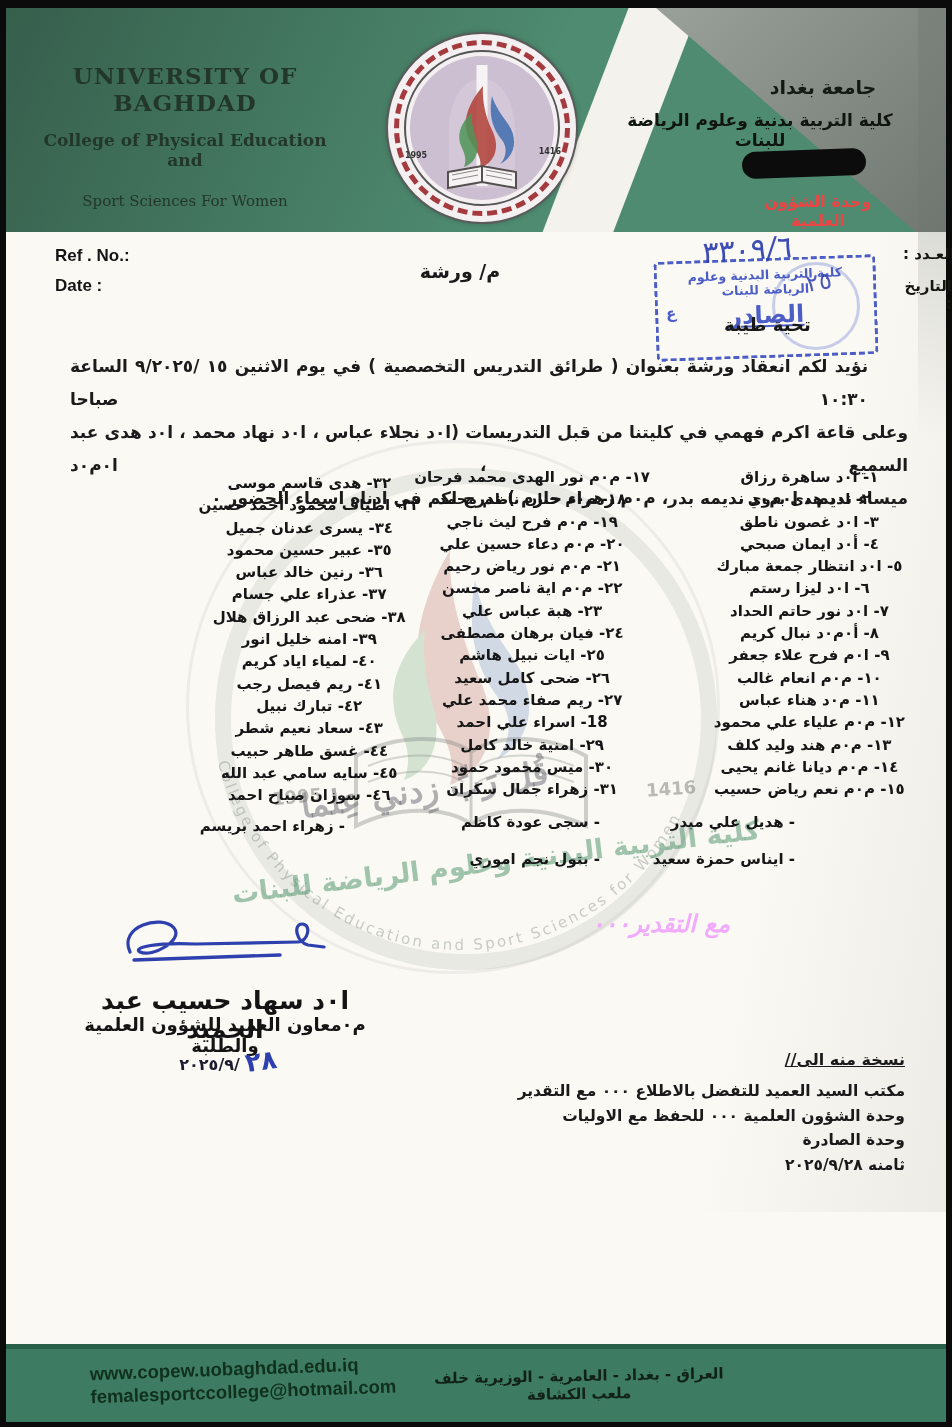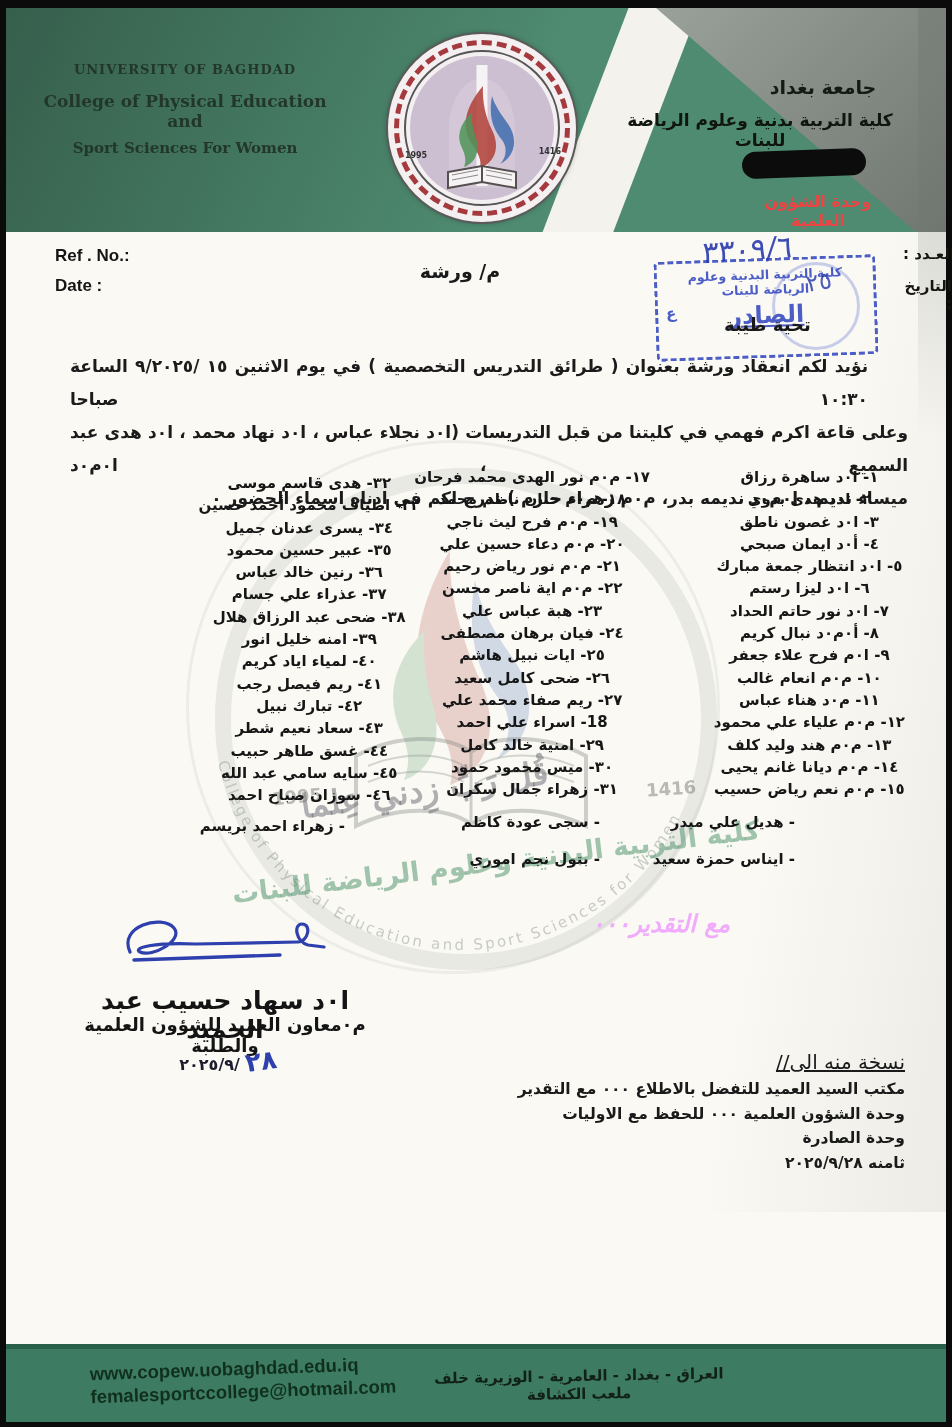--- a/index.html
+++ b/index.html
@@ -8,23 +8,23 @@
   .paper{position:absolute;left:6px;top:8px;width:940px;height:1409px;background:#faf9f4;}
   
   .hdr{position:absolute;left:6px;top:8px;width:940px;height:224px;background:#4e8b70;overflow:hidden;}
   .hdr-shade{position:absolute;inset:0;background:linear-gradient(115deg,rgba(15,22,17,.38),rgba(15,22,17,0) 55%);}
   .hdr-stripe{position:absolute;left:575px;top:-40px;width:66px;height:340px;background:#f3f2ec;transform:rotate(21deg);}
   .hdr-wedge{position:absolute;left:650px;top:0;width:290px;height:250px;
              background:linear-gradient(135deg,#9aa19a,#6e746e);
              clip-path:polygon(0 0,100% 0,100% 100%);}
   .eng{position:absolute;left:28px;top:62px;width:314px;text-align:center;color:#22372a;
        font-family:"DejaVu Serif",serif;z-index:6;}
-  .eng .uni{font-size:13px;font-weight:bold;letter-spacing:1px;}
+  .eng .uni{font-size:23px;font-weight:bold;letter-spacing:1px;}
   .eng .c1{font-size:17px;font-weight:bold;margin-top:14px;}
-  .eng .c2{font-size:15px;font-weight:bold;margin-top:8px;}
+  .eng .c2{font-size:15px;font-weight:normal;margin-top:22px;}
   .ar-uni{position:absolute;left:758px;top:76px;width:130px;font-size:19px;font-weight:bold;color:#141a14;
           text-align:center;z-index:6;}
   .ar-col{position:absolute;left:606px;top:110px;width:308px;font-size:17px;font-weight:bold;color:#10150f;
           direction:rtl;text-align:center;z-index:6;}
   .redact{position:absolute;left:742px;top:150px;width:124px;height:27px;background:#0c0c0c;border-radius:14px;
           transform:rotate(-2deg);z-index:6;}
   .ar-unit{position:absolute;left:738px;top:192px;width:160px;font-size:16px;font-weight:bold;color:#ef4444;
            direction:rtl;text-align:center;z-index:6;}
   
   .logo{position:absolute;left:388px;top:34px;width:188px;height:188px;border-radius:50%;
@@ -81,21 +81,21 @@
   .sig-svg{position:absolute;left:112px;top:912px;z-index:3;}
   .sig-name{position:absolute;left:100px;top:986px;width:250px;text-align:center;direction:rtl;
             font-size:25px;font-weight:bold;color:#141414;z-index:2;}
   .sig-title{position:absolute;left:68px;top:1014px;width:314px;text-align:center;direction:rtl;
              font-size:18px;font-weight:bold;color:#141414;z-index:2;}
   .sig-date{position:absolute;left:128px;top:1046px;width:200px;text-align:center;direction:ltr;z-index:2;}
   .sig-date .dp{font-size:16px;font-weight:bold;color:#1c1c2e;}
   .sig-date .dh{font-size:26px;font-weight:bold;color:#2e3fae;display:inline-block;transform:rotate(-8deg);}
   
   .dist{position:absolute;right:47px;top:1050px;width:520px;direction:rtl;text-align:right;color:#1a1a1a;z-index:2;}
-  .dist .dh{font-size:20px;font-weight:normal;text-decoration:underline;margin-bottom:3px;}
+  .dist .dh{font-size:16px;font-weight:bold;text-decoration:underline;margin-bottom:10px;}
   .dist .dl{font-size:15.5px;font-weight:600;line-height:24.5px;}
   
   .wm{position:absolute;z-index:1;}
   .wm-ring{left:215px;top:468px;width:470px;height:470px;border-radius:50%;border:16px solid rgba(150,152,148,.17);}
   .wm-ring2{left:186px;top:440px;width:528px;height:528px;border-radius:50%;border:3px solid rgba(150,152,148,.12);}
   .wm-callig{left:300px;top:770px;font-family:"DejaVu Serif",serif;font-size:33px;font-weight:bold;
              color:rgba(100,100,108,.5);transform:rotate(-8deg);direction:rtl;}
   .wm-college{left:230px;top:846px;font-size:27px;font-weight:bold;color:rgba(70,142,100,.5);
               transform:rotate(-7deg);direction:rtl;white-space:nowrap;}
   .wm-year{font-size:18px;color:rgba(120,122,118,.5);font-weight:bold;}

